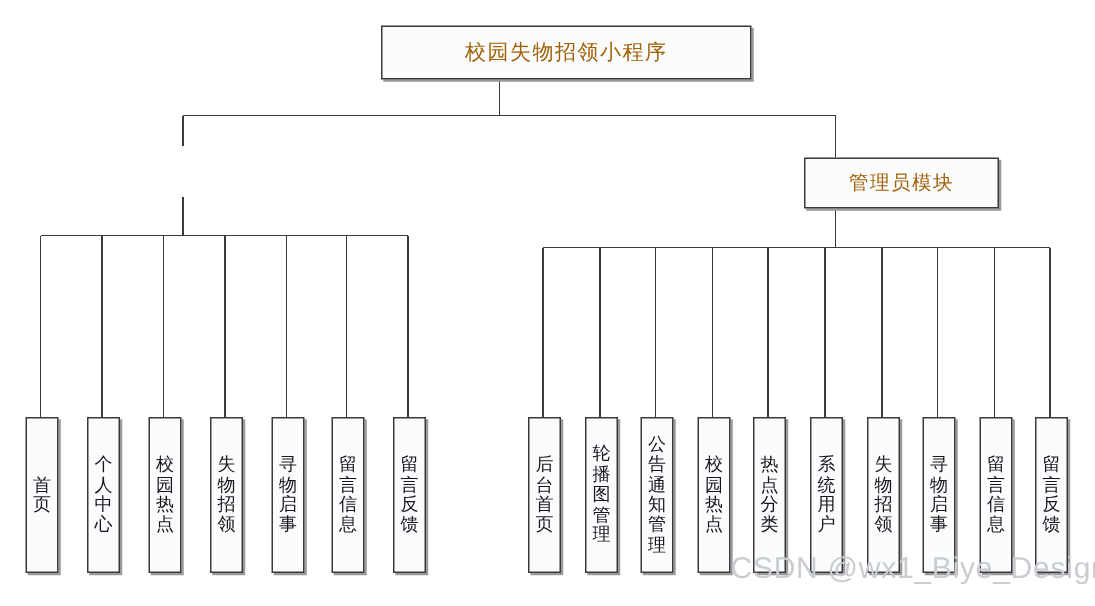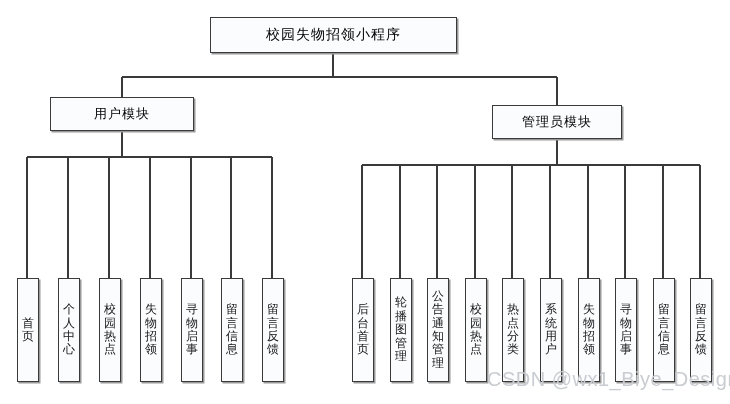--- a/index.html
+++ b/index.html
@@ -29,22 +29,23 @@
   }
   .node {
     position: absolute;
     box-sizing: border-box;
     background: #fbfcfe;
     border: 1px solid #3a3a3a;
     box-shadow: 1.5px 1.5px 0 0 #9a9a9a;
     display: flex;
     align-items: center;
     justify-content: center;
-    color: #000000;
+    color: #a16207;
     z-index: 2;
+    margin-left: 44px;
   }
   .node-root {
     left: 210px;
     top: 17px;
     width: 247px;
     height: 36px;
     font-size: 14px;
     letter-spacing: 1px;
   }
   .node-module {
@@ -135,23 +136,20 @@
       <line x1="625" y1="165" x2="625" y2="278"></line>
       <line x1="663" y1="165" x2="663" y2="278"></line>
       <line x1="700" y1="165" x2="700" y2="278"></line>
     </g>
   </svg>
 
   <div class="node node-root">
     <span>校园失物招领小程序</span>
   </div>
 
-  <div class="node node-module left">
-    <span>用户模块</span>
-  </div>
 
   <div class="node node-module right">
     <span>管理员模块</span>
   </div>
 
   <div class="leaf" style="left:17px">
       <span class="vtext">首
 页</span>
     </div>
   <div class="leaf" style="left:58px">

